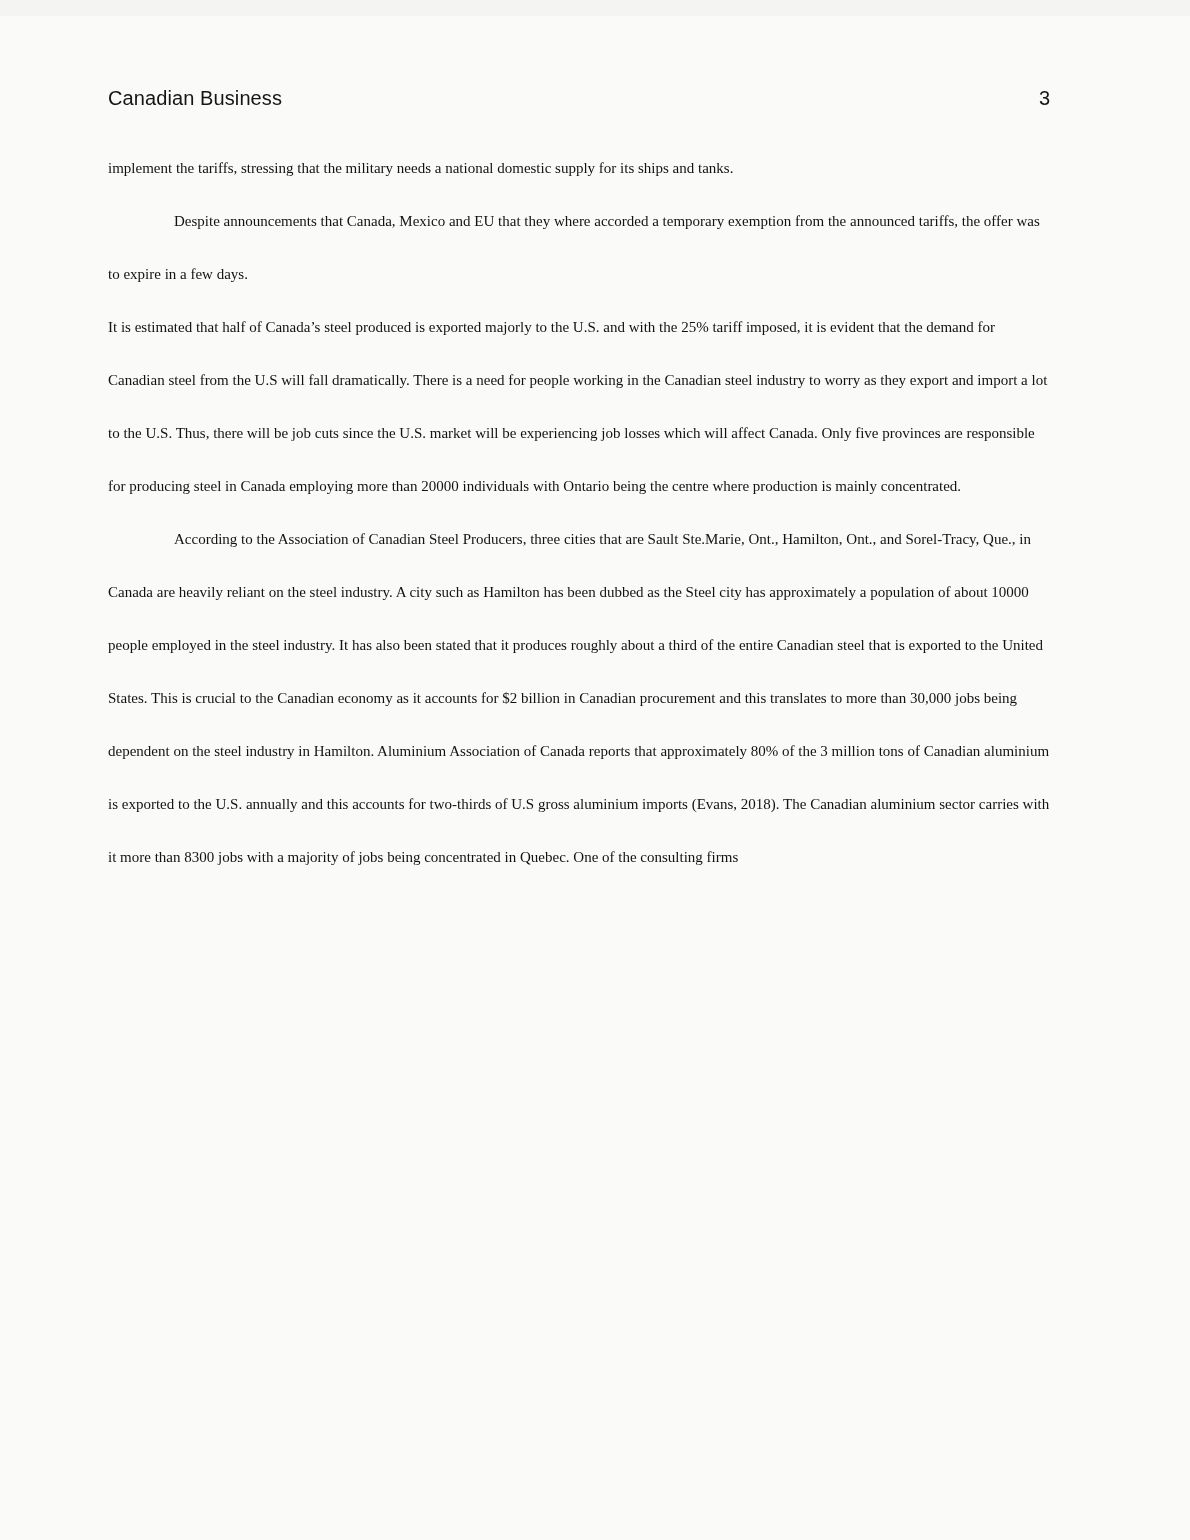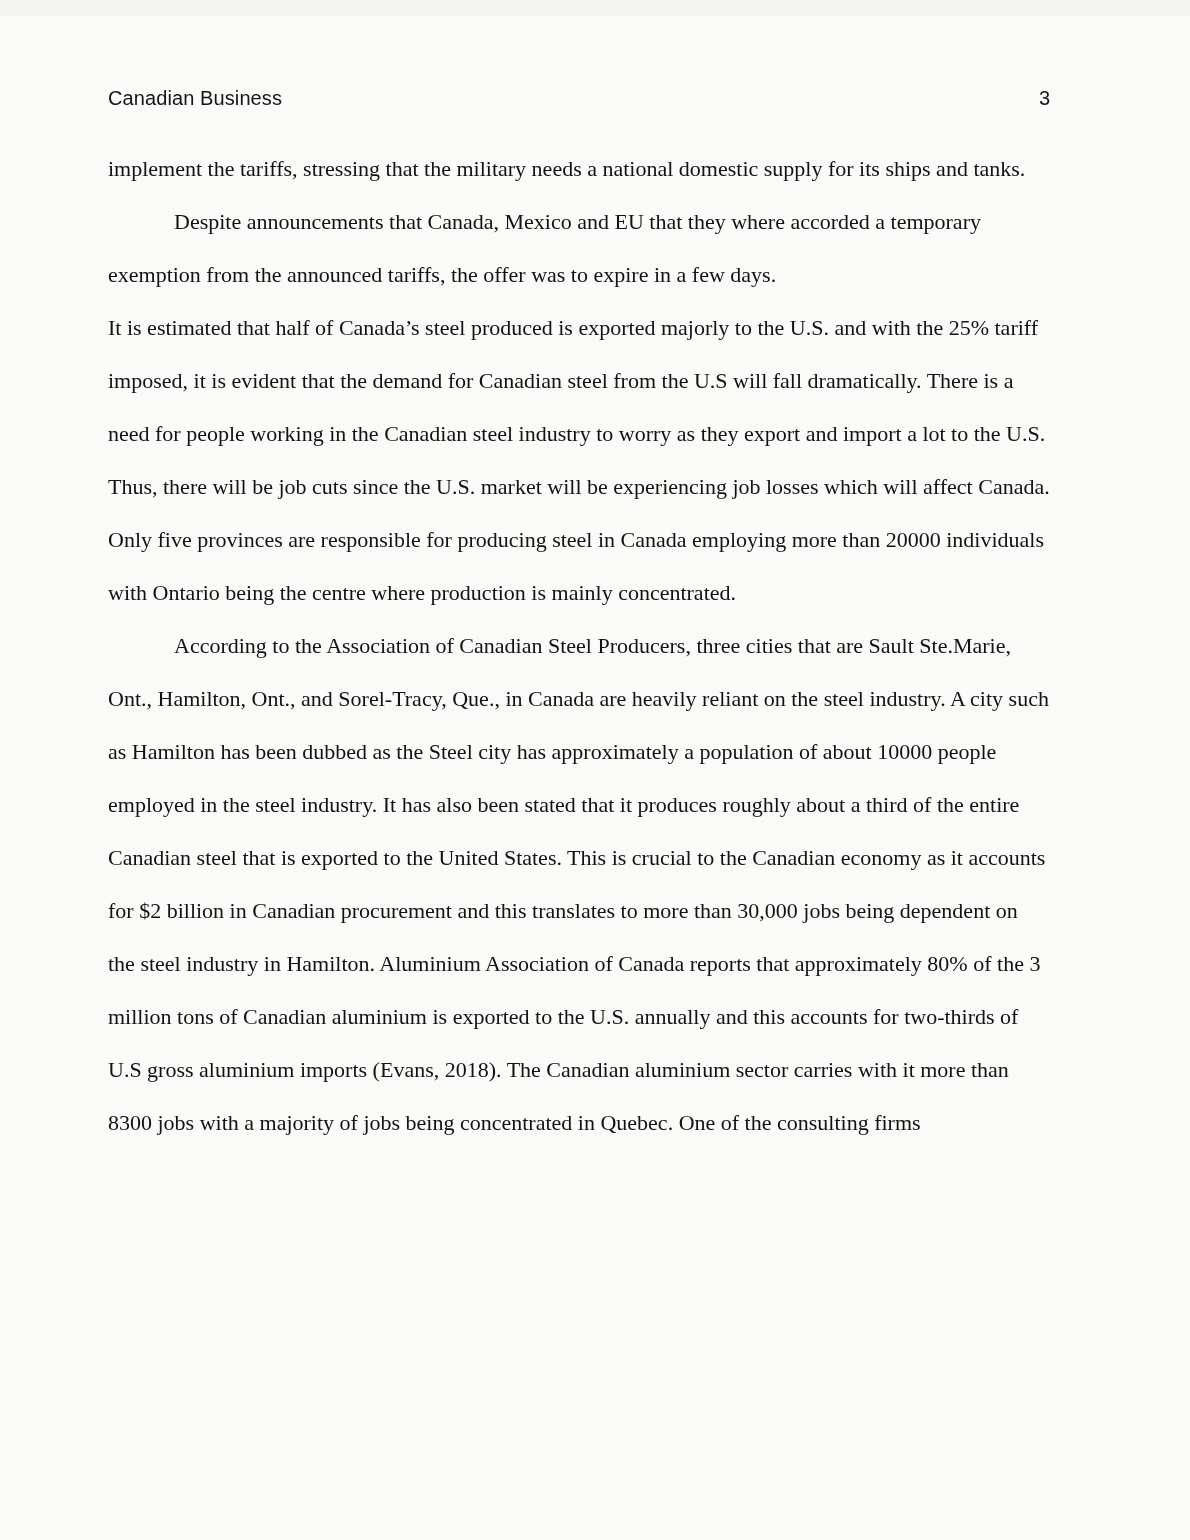--- a/index.html
+++ b/index.html
@@ -25,21 +25,21 @@
     font-size: 20px;
     line-height: 24px;
     color: #151515;
   }
   .running-head {
     letter-spacing: 0.1px;
   }
   .doc-body {
     margin-top: 32px;
     font-family: "Liberation Serif", "DejaVu Serif", serif;
-    font-size: 22px;
+    font-size: 15px;
     line-height: 53px;
     text-align: left;
     color: #121212;
   }
   .para {
     margin: 0;
   }
   .para.indent {
     text-indent: 66px;
   }

